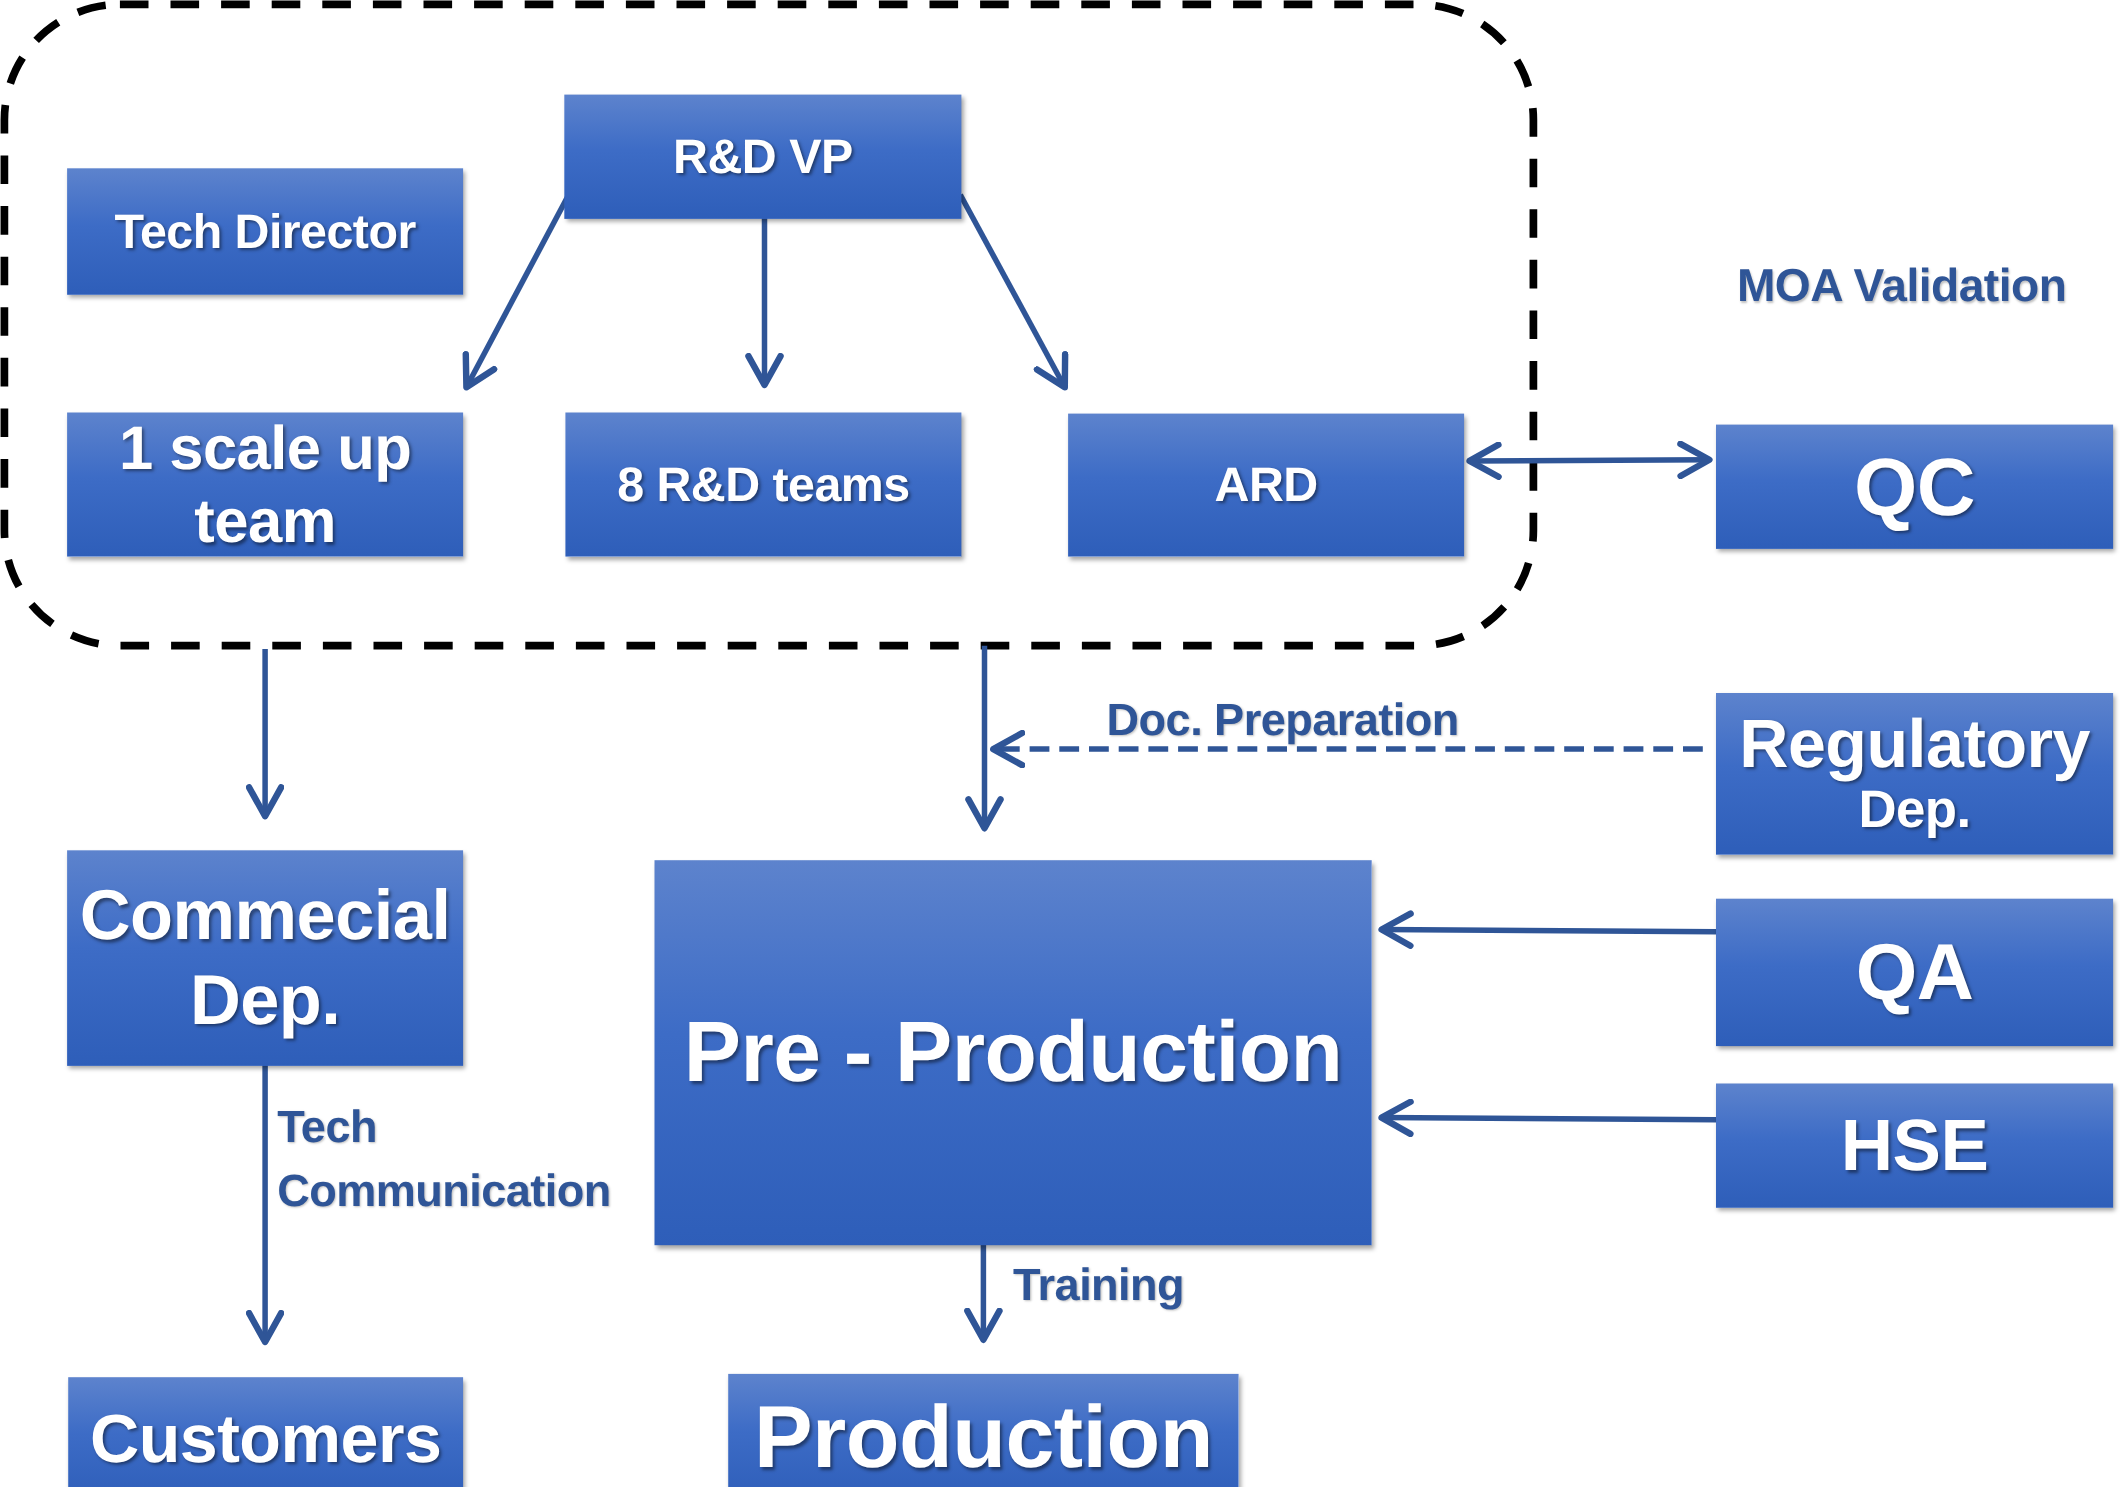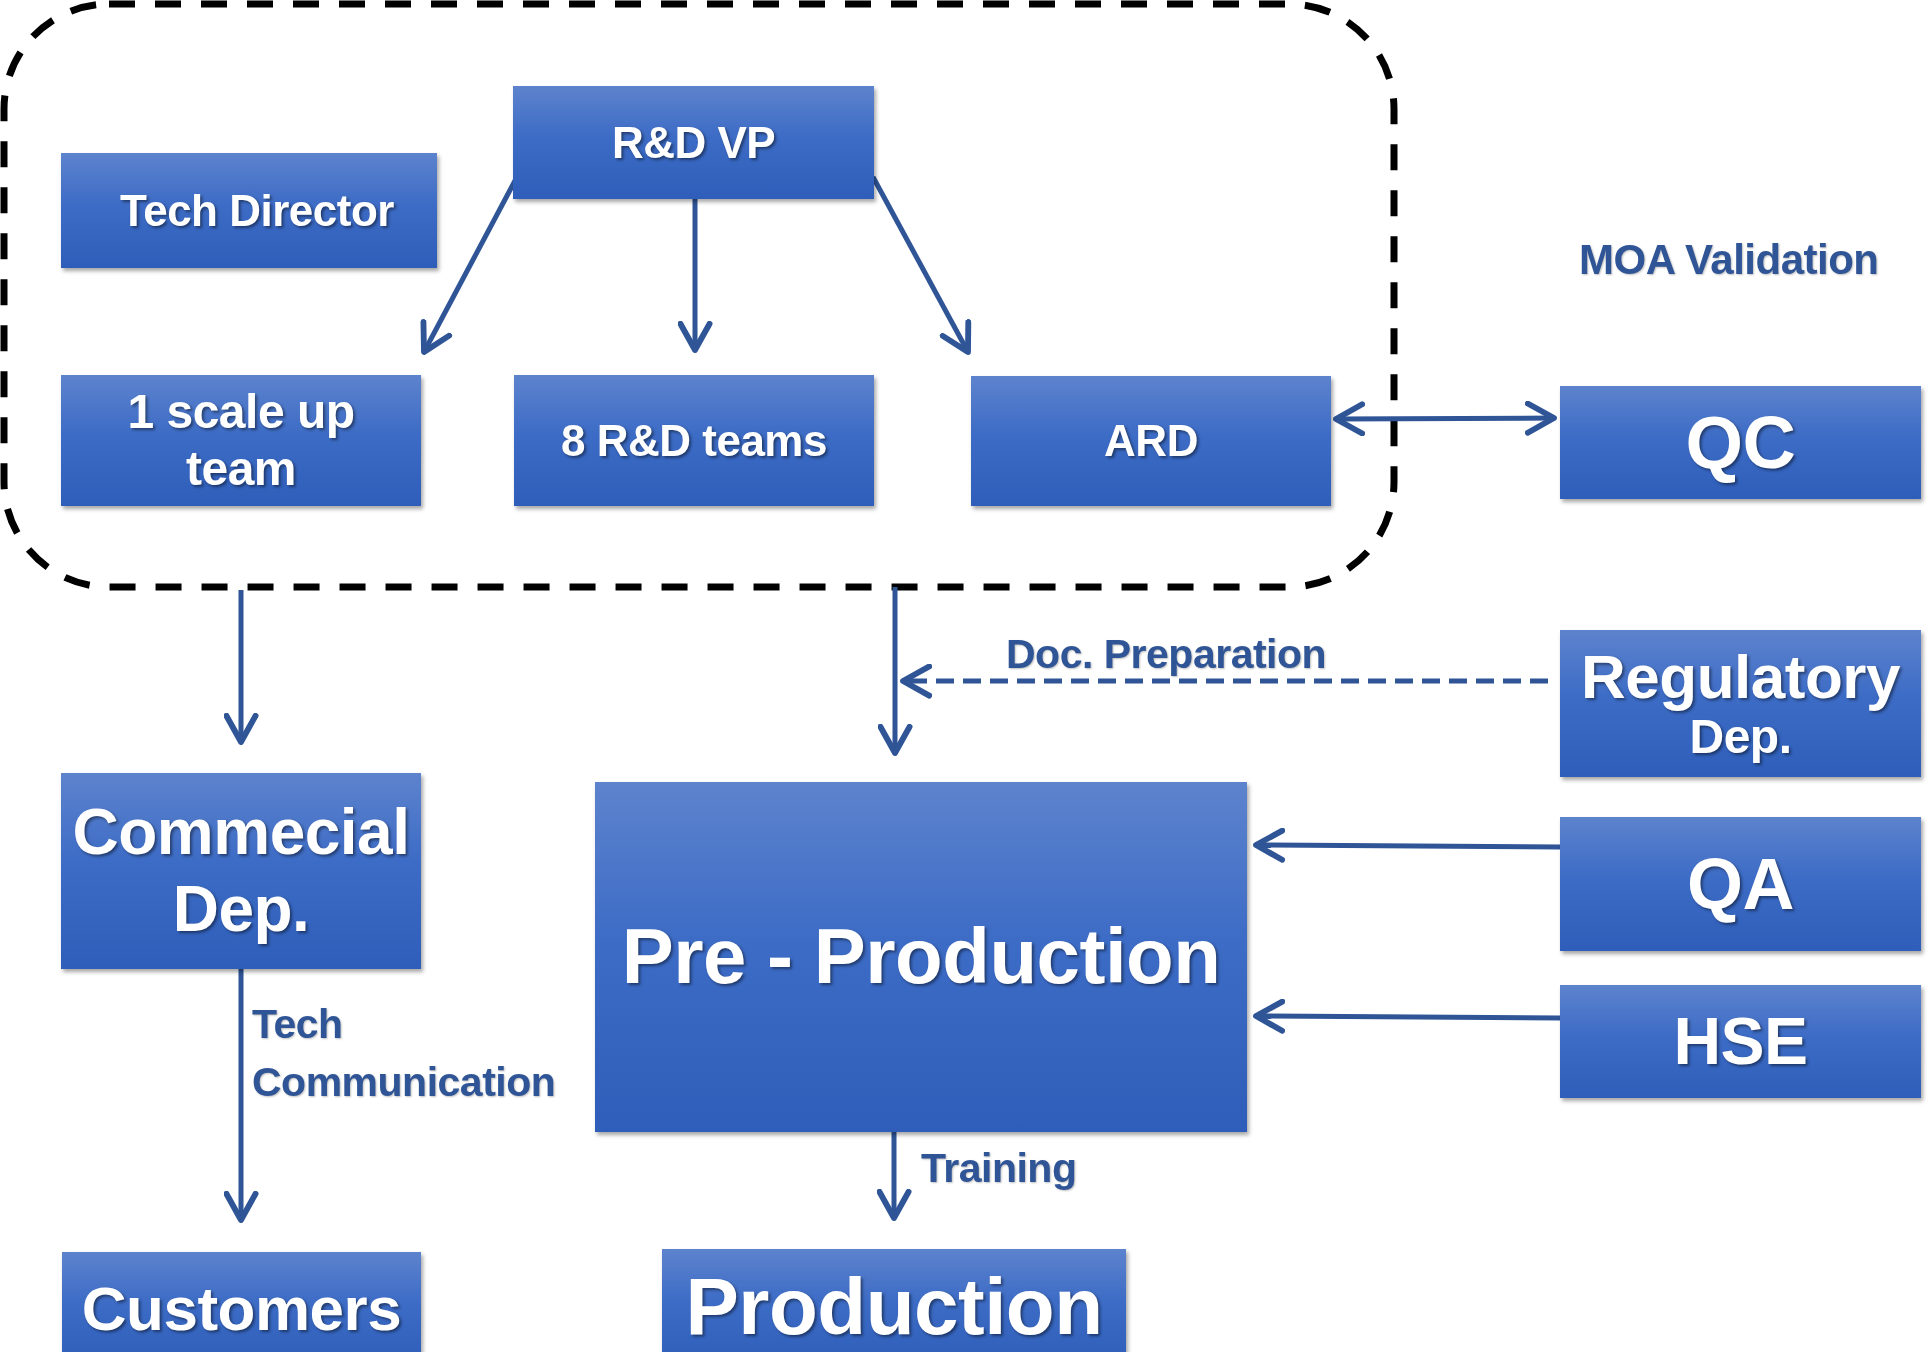--- a/index.html
+++ b/index.html
@@ -49,29 +49,29 @@
 
   <line x1="1560" y1="847" x2="1256" y2="845" stroke="#2f5597" stroke-width="5" marker-end="url(#arrowhead)"></line>
 
   <line x1="1560" y1="1018" x2="1256" y2="1016" stroke="#2f5597" stroke-width="5" marker-end="url(#arrowhead)"></line>
 
   <line x1="241" y1="961" x2="241" y2="1220" stroke="#2f5597" stroke-width="5" marker-end="url(#arrowhead)"></line>
 
   <line x1="894" y1="1110" x2="894" y2="1218" stroke="#2f5597" stroke-width="5" marker-end="url(#arrowhead)"></line>
 </svg>
 
-<div class="box" style="left:61px; top:130px; width:360px; height:115px; font-size:44px;padding-left:16px;">
+<div class="box" style="left:61px; top:130px; width:360px; height:115px; font-size:44px;">
   <span class="line-part">Tech Director</span>
 </div>
 
 <div class="box" style="left:513px; top:63px; width:361px; height:113px; font-size:44px;">
   <span class="line-part">R&amp;D VP</span>
 </div>
 
-<div class="box" style="left:61px; top:352px; width:360px; height:131px; font-size:48px;">
+<div class="box" style="left:61px; top:352px; width:360px; height:131px; font-size:56px;">
   <span class="line-part">1 scale up</span>
   <span class="line-part">team</span>
 </div>
 
 <div class="box" style="left:514px; top:352px; width:360px; height:131px; font-size:44px;">
   <span class="line-part">8 R&amp;D teams</span>
 </div>
 
 <div class="box" style="left:971px; top:353px; width:360px; height:130px; font-size:44px;">
   <span class="line-part">ARD</span>

